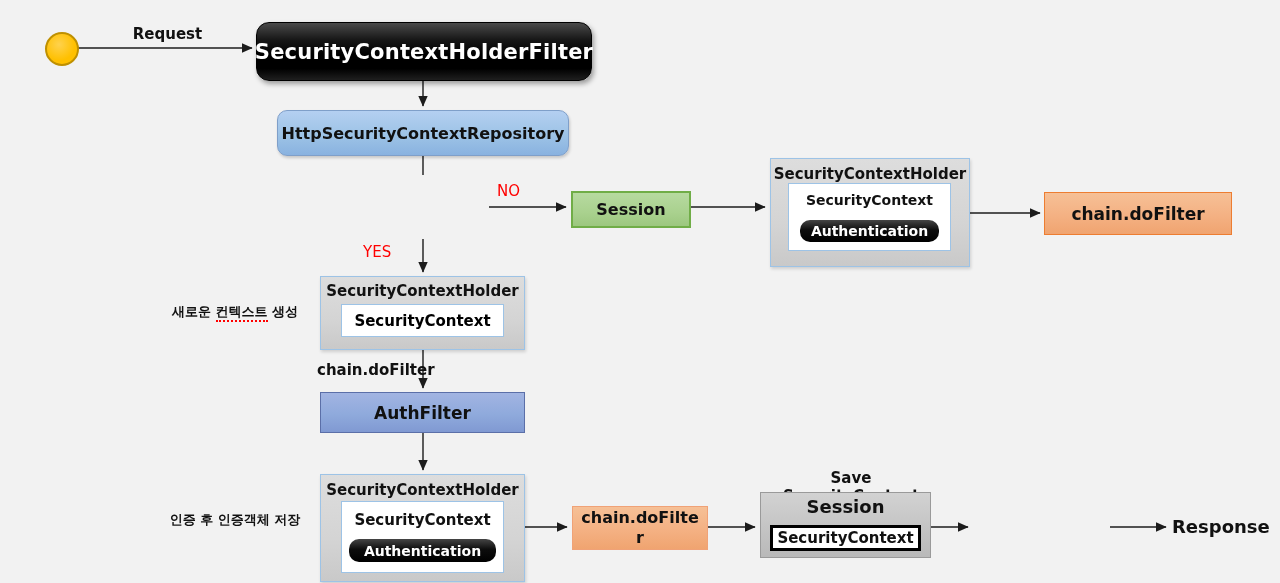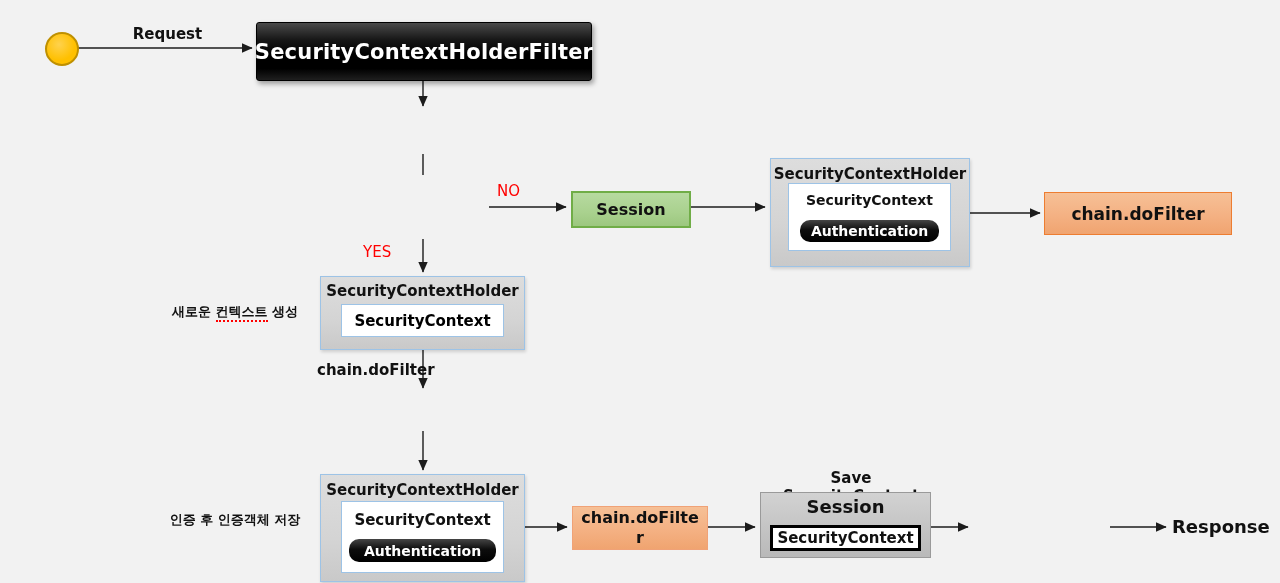--- a/index.html
+++ b/index.html
@@ -21,21 +21,21 @@
   .start-circle{
     left:45px;top:32px;width:30px;height:30px;border-radius:50%;
     background:radial-gradient(circle at 40% 35%, #ffd24d 0%, var(--start-fill,#FFC000) 60%);
     border:2.5px solid var(--start-border,#BF9000);
   }
   .request-label{left:115px;top:25px;width:105px;font-size:15px;}
 
   .filter-box{
     left:256px;top:22px;width:334px;height:57px;
     background:linear-gradient(180deg,#4a4a4a 0%,#161616 30%,#000 55%,#000 80%,#1f1f1f 100%);
-    border:1px solid #000;border-radius:3px;
+    border:1px solid #000;border-radius:13px;
     box-shadow:2px 3px 5px rgba(0,0,0,.35);
     color:#fff;font-weight:bold;font-size:21px;letter-spacing:.2px;
   }
   .filter-box span{color:#fff;}
 
   .repo-box{
     left:277px;top:110px;width:290px;height:44px;
     background:linear-gradient(180deg,#b4cff1 0%,#9DC3E6 55%,#89b2e0 100%);
     border:1px solid #7F9FC9;border-radius:10px;
     font-size:16px;font-weight:bold;color:#111;
@@ -143,20 +143,23 @@
     <line x1="1110" y1="527" x2="1166" y2="527" marker-end="url(#ah)"></line>
   </svg>
 
   <div class="abs start-circle"></div>
   <div class="abs request-label ctr bold">Request</div>
 
   <div class="abs ctr filter-box">
     <span>SecurityContextHolderFilter</span>
   </div>
 
+  <div class="abs ctr repo-box">
+    <span>HttpSecurityContextRepository</span>
+  </div>
 
   <div class="abs branch-label no-label">NO</div>
   <div class="abs branch-label yes-label">YES</div>
 
   <div class="abs ctr session-green">
     <span>Session</span>
   </div>
 
   <div class="abs holder-box" style="left:770px;top:158px;width:198px;height:107px;">
     <div class="holder-title" style="margin-top:6px;">SecurityContextHolder</div>
@@ -176,20 +179,23 @@
     <span>새로운 </span><span class="squiggle">컨텍스트</span><span> 생성</span>
   </div>
   <div class="abs holder-box" style="left:320px;top:276px;width:203px;height:72px;">
     <div class="holder-title" style="margin-top:5px;">SecurityContextHolder</div>
     <div class="abs ctr inner-white" style="left:20px;top:27px;width:161px;height:31px;font-size:15px;font-weight:bold;">
       <span>SecurityContext</span>
     </div>
   </div>
 
   <div class="abs bold chain-arrow-label">chain.doFilter</div>
+  <div class="abs ctr authfilter-box">
+    <span>AuthFilter</span>
+  </div>
 
   <div class="abs note note-after">인증 후 인증객체 저장</div>
   <div class="abs holder-box" style="left:320px;top:474px;width:203px;height:106px;">
     <div class="holder-title" style="margin-top:6px;">SecurityContextHolder</div>
     <div class="abs inner-white" style="left:20px;top:26px;width:161px;height:70px;">
       <div class="context-label" style="margin-top:9px;font-size:15px;">SecurityContext</div>
       <div class="abs ctr auth-box" style="left:7px;top:37px;width:147px;height:23px;">
         <span>Authentication</span>
       </div>
     </div>

